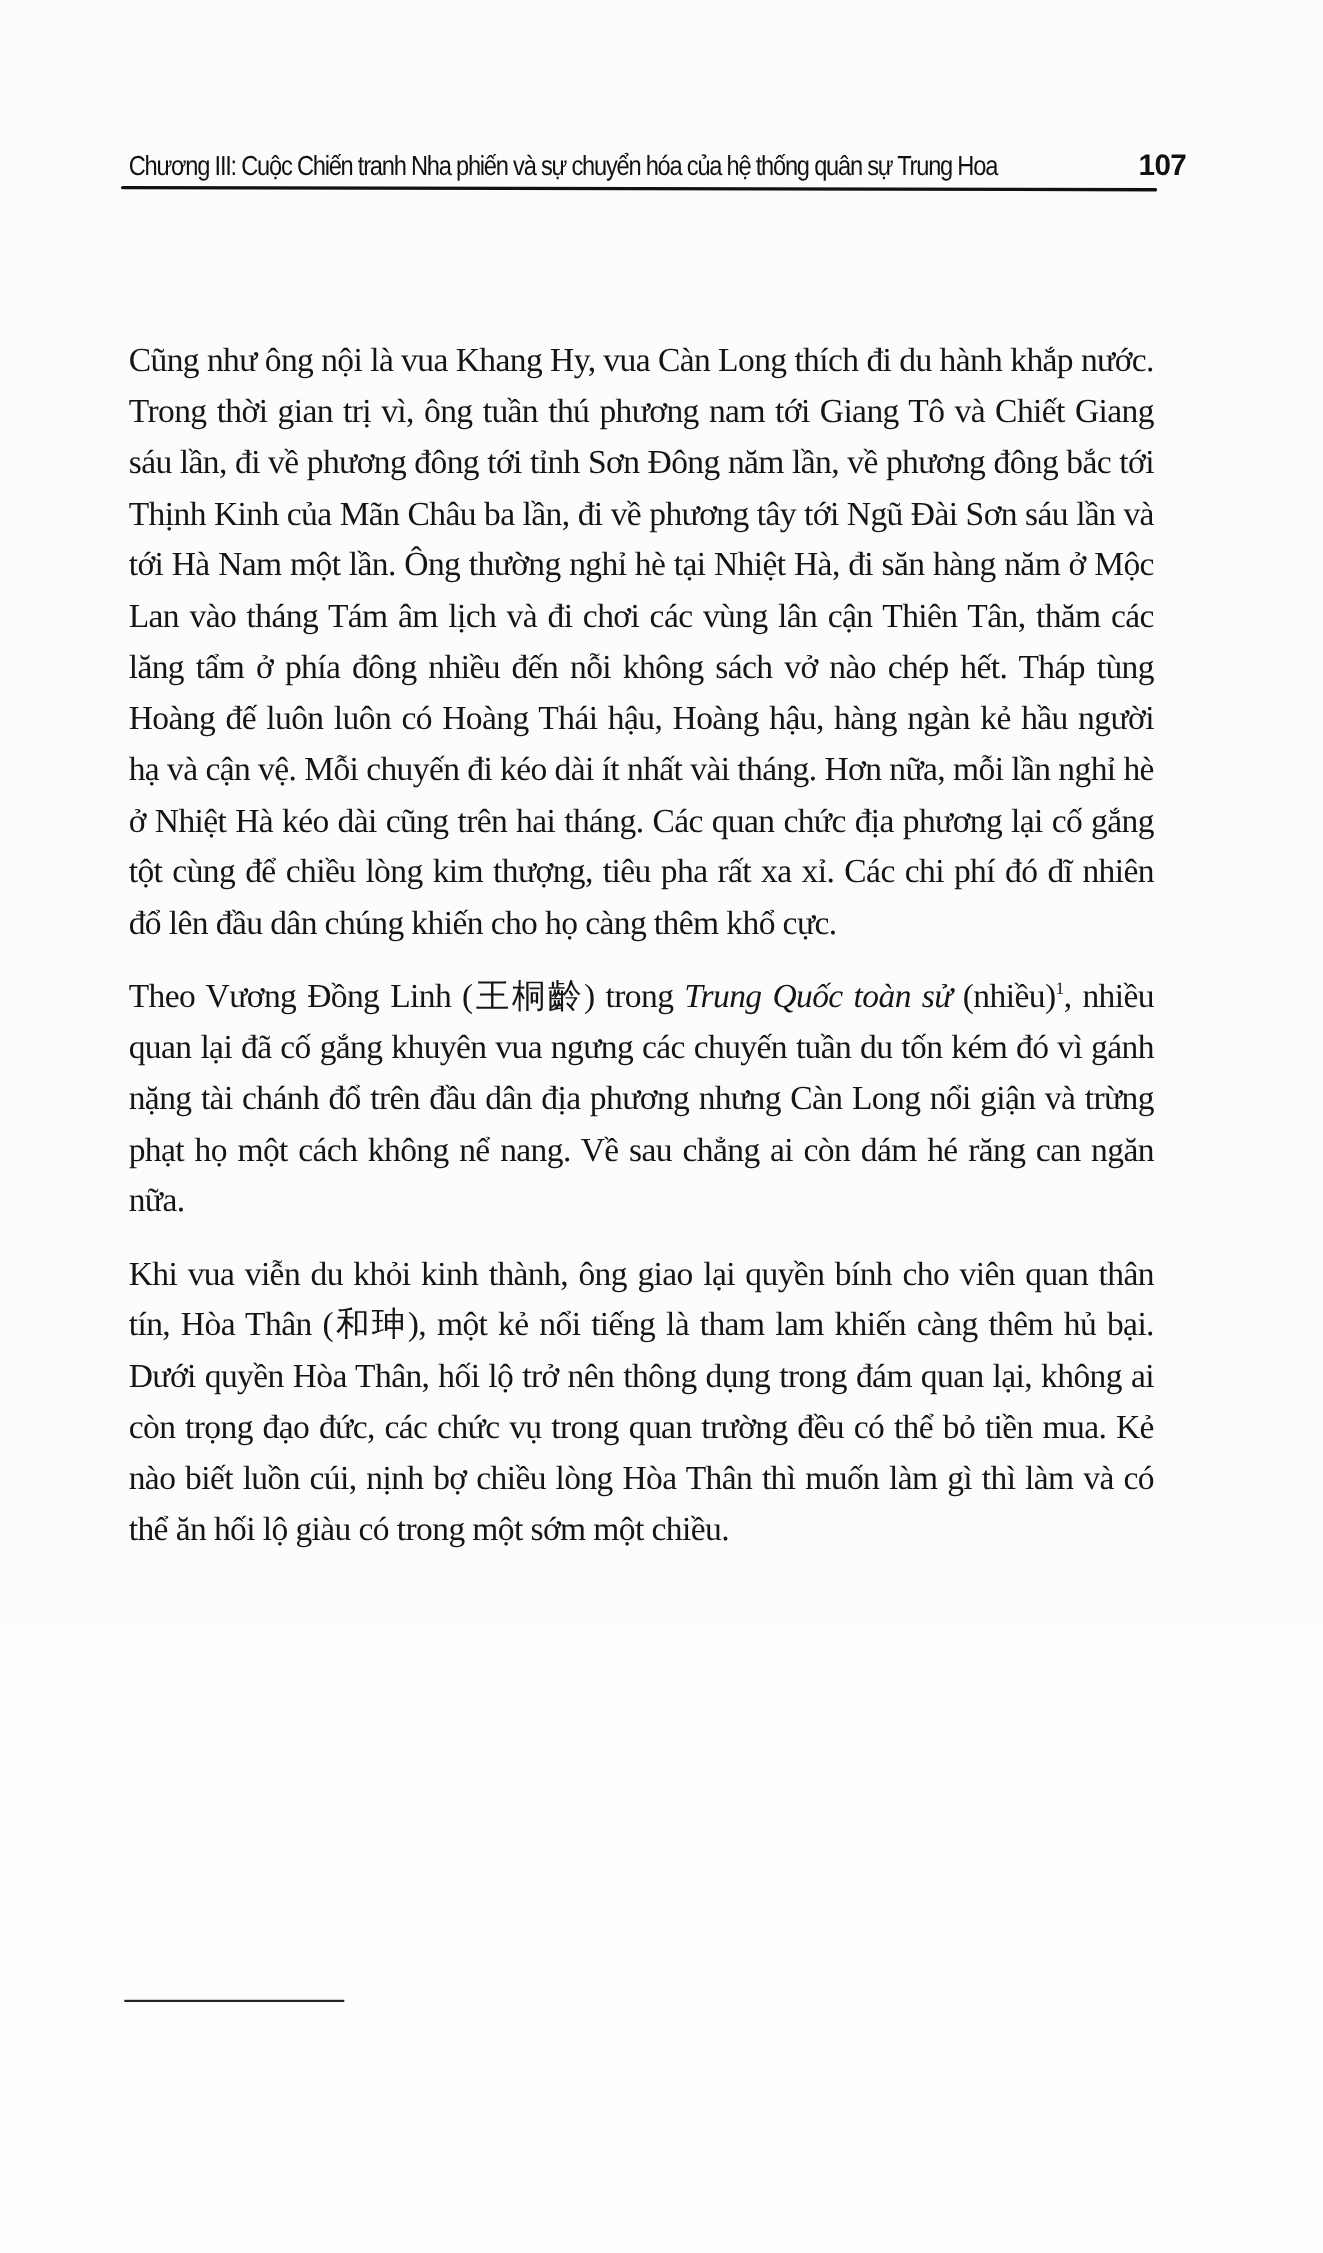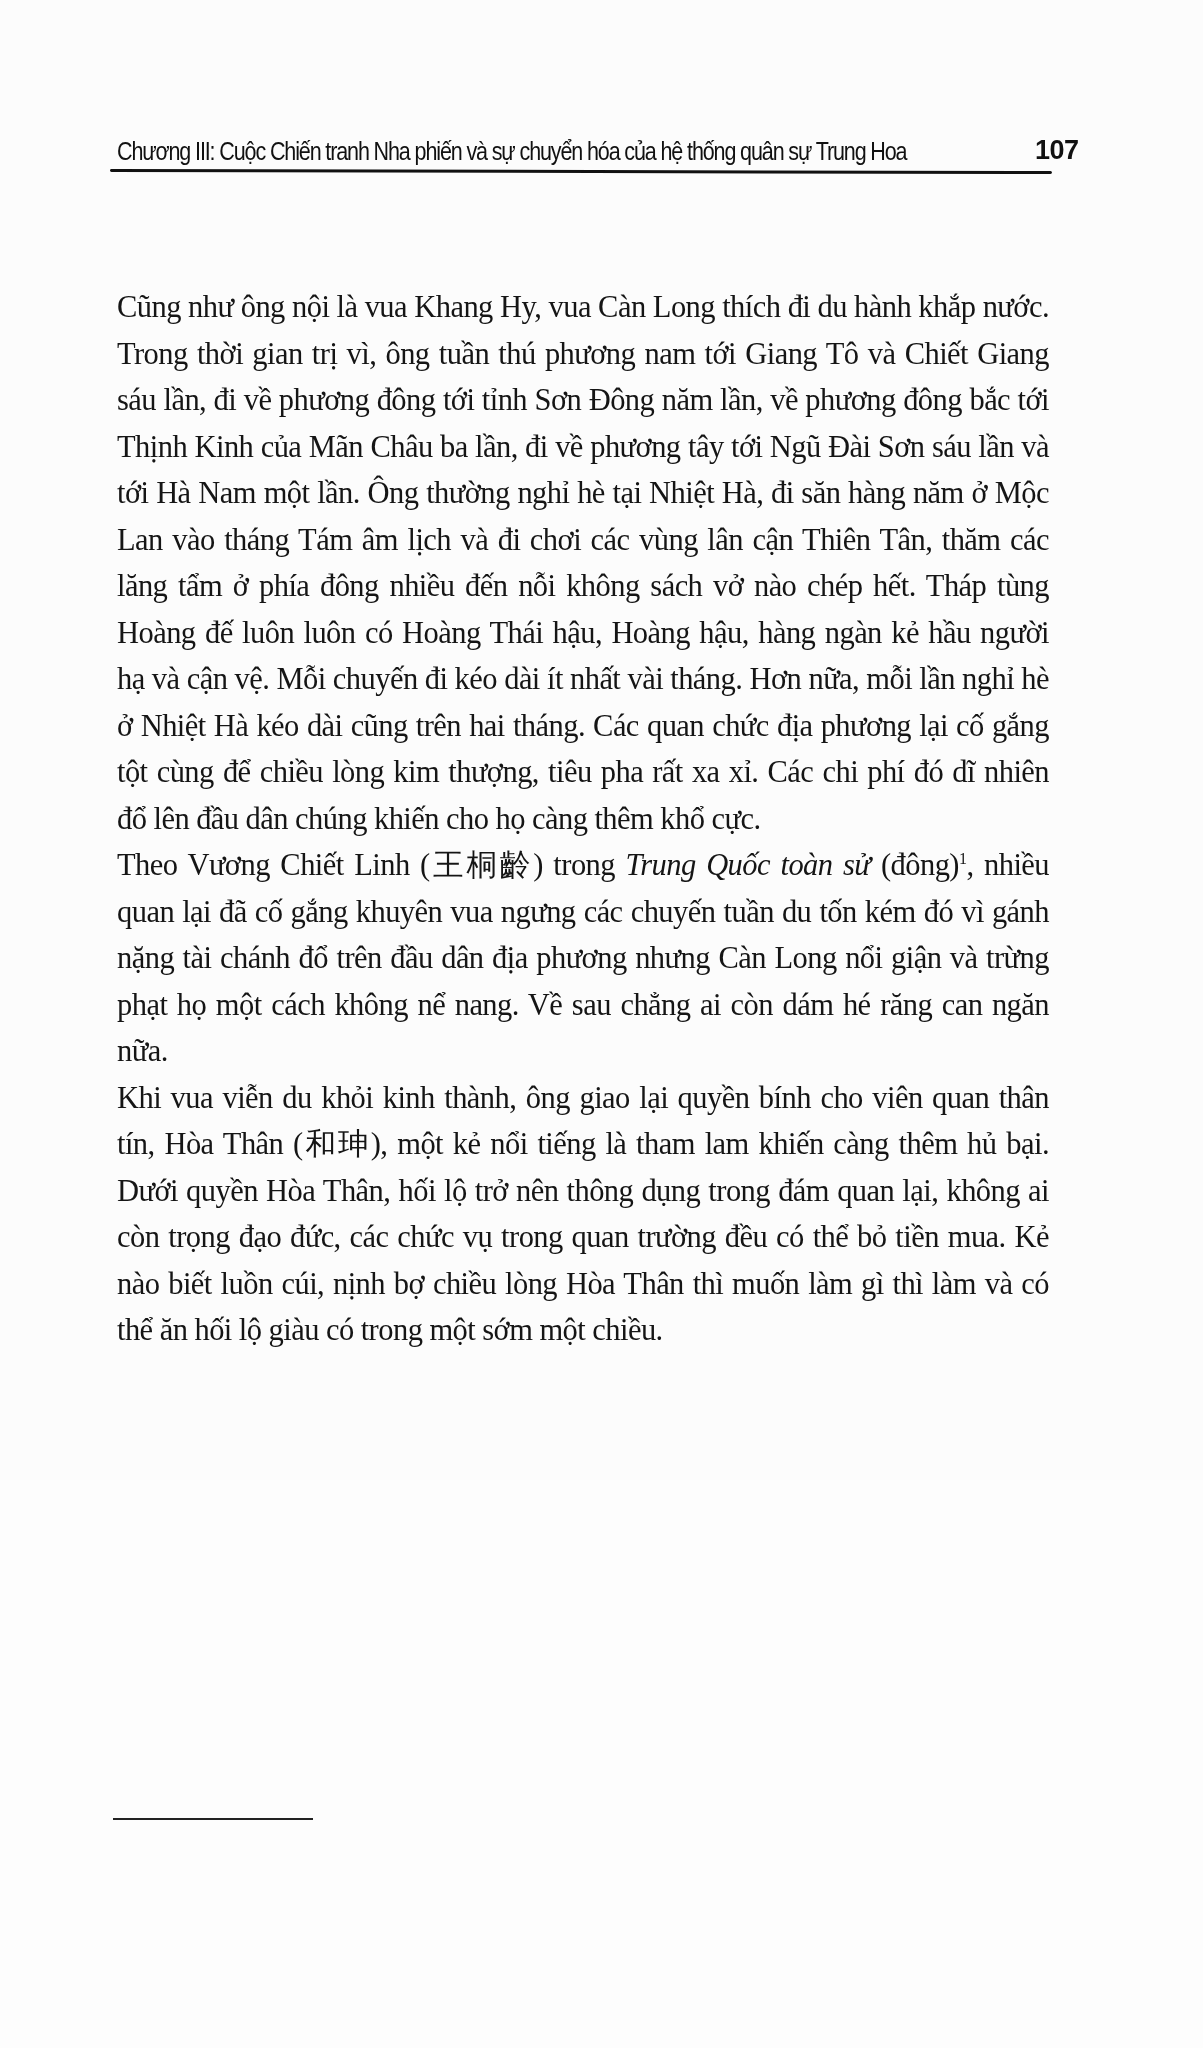--- a/index.html
+++ b/index.html
@@ -64,20 +64,21 @@
       font-size: 30.5px;
       line-height: 46.5px;
       color: #151515;
       letter-spacing: -0.55px;
     }
     .para {
       margin: 0;
       text-align: justify;
     }
     .para.gap {
+      margin-top: 20px;
     }
     .para .ital { font-style: italic; }
     .para sup {
       font-size: 16px;
       line-height: 0;
       vertical-align: super;
     }
     .fn-rule {
       position: absolute;
       left: 113px;
@@ -109,20 +110,20 @@
   <div class="running-header">
     <span class="header-title">Chương III: Cuộc Chiến tranh Nha phiến và sự chuyển hóa của hệ thống quân sự Trung Hoa</span>
     <span class="page-number">107</span>
   </div>
   <div class="header-rule"></div>
 
   <div class="body-text">
 
     <p class="para gap">Cũng như ông nội là vua Khang Hy, vua Càn Long thích đi du hành khắp nước. Trong thời gian trị vì, ông tuần thú phương nam tới Giang Tô và Chiết Giang sáu lần, đi về phương đông tới tỉnh Sơn Đông năm lần, về phương đông bắc tới Thịnh Kinh của Mãn Châu ba lần, đi về phương tây tới Ngũ Đài Sơn sáu lần và tới Hà Nam một lần. Ông thường nghỉ hè tại Nhiệt Hà, đi săn hàng năm ở Mộc Lan vào tháng Tám âm lịch và đi chơi các vùng lân cận Thiên Tân, thăm các lăng tẩm ở phía đông nhiều đến nỗi không sách vở nào chép hết. Tháp tùng Hoàng đế luôn luôn có Hoàng Thái hậu, Hoàng hậu, hàng ngàn kẻ hầu người hạ và cận vệ. Mỗi chuyến đi kéo dài ít nhất vài tháng. Hơn nữa, mỗi lần nghỉ hè ở Nhiệt Hà kéo dài cũng trên hai tháng. Các quan chức địa phương lại cố gắng tột cùng để chiều lòng kim thượng, tiêu pha rất xa xỉ. Các chi phí đó dĩ nhiên đổ lên đầu dân chúng khiến cho họ càng thêm khổ cực.</p>
 
-    <p class="para gap"><span>Theo Vương Chiết Linh (王桐齡) trong </span><span class="ital">Trung Quốc toàn sử</span><span> (đông)</span><sup>1</sup><span>, nhiều quan lại đã cố gắng khuyên vua ngưng các chuyến tuần du tốn kém đó vì gánh nặng tài chánh đổ trên đầu dân địa phương nhưng Càn Long nổi giận và trừng phạt họ một cách không nể nang. Về sau chẳng ai còn dám hé răng can ngăn nữa.</span></p>
+    <p class="para gap"><span>Theo Vương Đồng Linh (王桐齡) trong </span><span class="ital">Trung Quốc toàn sử</span><span> (nhiều)</span><sup>1</sup><span>, nhiều quan lại đã cố gắng khuyên vua ngưng các chuyến tuần du tốn kém đó vì gánh nặng tài chánh đổ trên đầu dân địa phương nhưng Càn Long nổi giận và trừng phạt họ một cách không nể nang. Về sau chẳng ai còn dám hé răng can ngăn nữa.</span></p>
 
     <p class="para gap">Khi vua viễn du khỏi kinh thành, ông giao lại quyền bính cho viên quan thân tín, Hòa Thân (和珅), một kẻ nổi tiếng là tham lam khiến càng thêm hủ bại. Dưới quyền Hòa Thân, hối lộ trở nên thông dụng trong đám quan lại, không ai còn trọng đạo đức, các chức vụ trong quan trường đều có thể bỏ tiền mua. Kẻ nào biết luồn cúi, nịnh bợ chiều lòng Hòa Thân thì muốn làm gì thì làm và có thể ăn hối lộ giàu có trong một sớm một chiều.</p>
   </div>
 
   <div class="fn-rule"></div>
 
 </div>
 
 </body></html>

